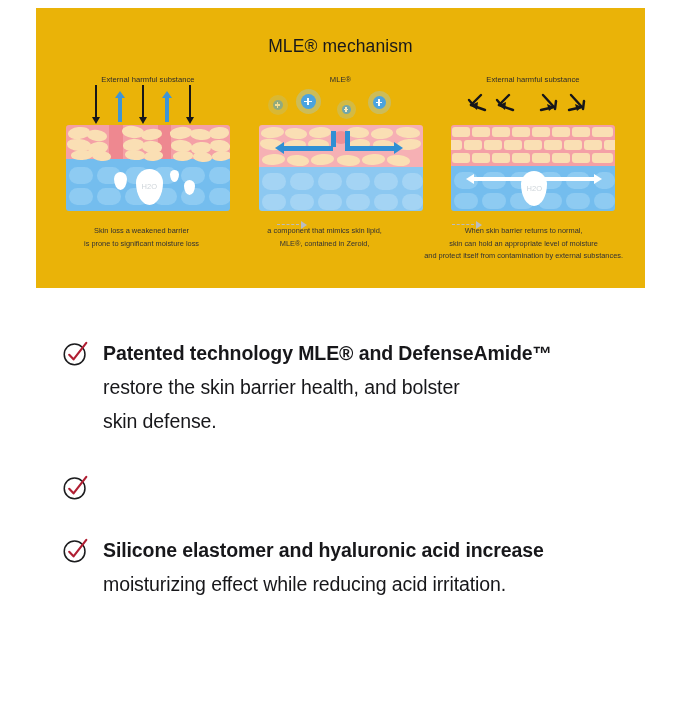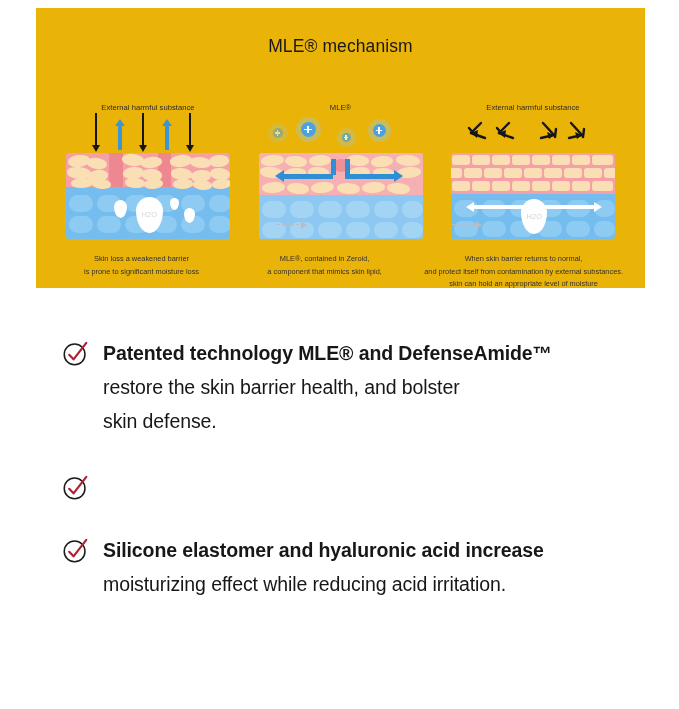--- a/index.html
+++ b/index.html
@@ -38,21 +38,20 @@
     display: flex;
     justify-content: space-between;
     align-items: flex-start;
     margin-top: 18px;
     padding: 0 22px;
   }
 
   .panel {
     width: 180px;
     position: relative;
-    margin-top: 28px;
   }
 
   .panel-heading {
     text-align: center;
     font-size: 7.6px;
     color: #2a2a2e;
     height: 12px;
     letter-spacing: 0.05px;
   }
 
@@ -558,27 +557,27 @@
         <div class="tip"></div>
     </div>
   </div>
 
   <div class="captions-row">
     <div class="caption">
       <div>Skin loss a weakened barrier</div>
       <div>is prone to significant moisture loss</div>
     </div>
     <div class="caption">
+      <div>a component that mimics skin lipid,</div>
       <div>MLE®, contained in Zeroid,</div>
-      <div>a component that mimics skin lipid,</div>
     </div>
     <div class="caption wide">
       <div>When skin barrier returns to normal,</div>
+      <div>skin can hold an appropriate level of moisture</div>
       <div>and protect itself from contamination by external substances.</div>
-      <div>skin can hold an appropriate level of moisture</div>
     </div>
   </div>
 </div>
 
 <div class="features">
 
   <div class="feature">
     <svg class="check-icon" viewBox="0 0 30 30">
       <circle cx="14" cy="16" r="11.5" fill="none" stroke="#1c1c1e" stroke-width="1.7"></circle>
       <path d="M8 16.5 L12.8 21.5 L27 3.2" fill="none" stroke="#b01e32" stroke-width="2.4" stroke-linecap="round" stroke-linejoin="round"></path>

